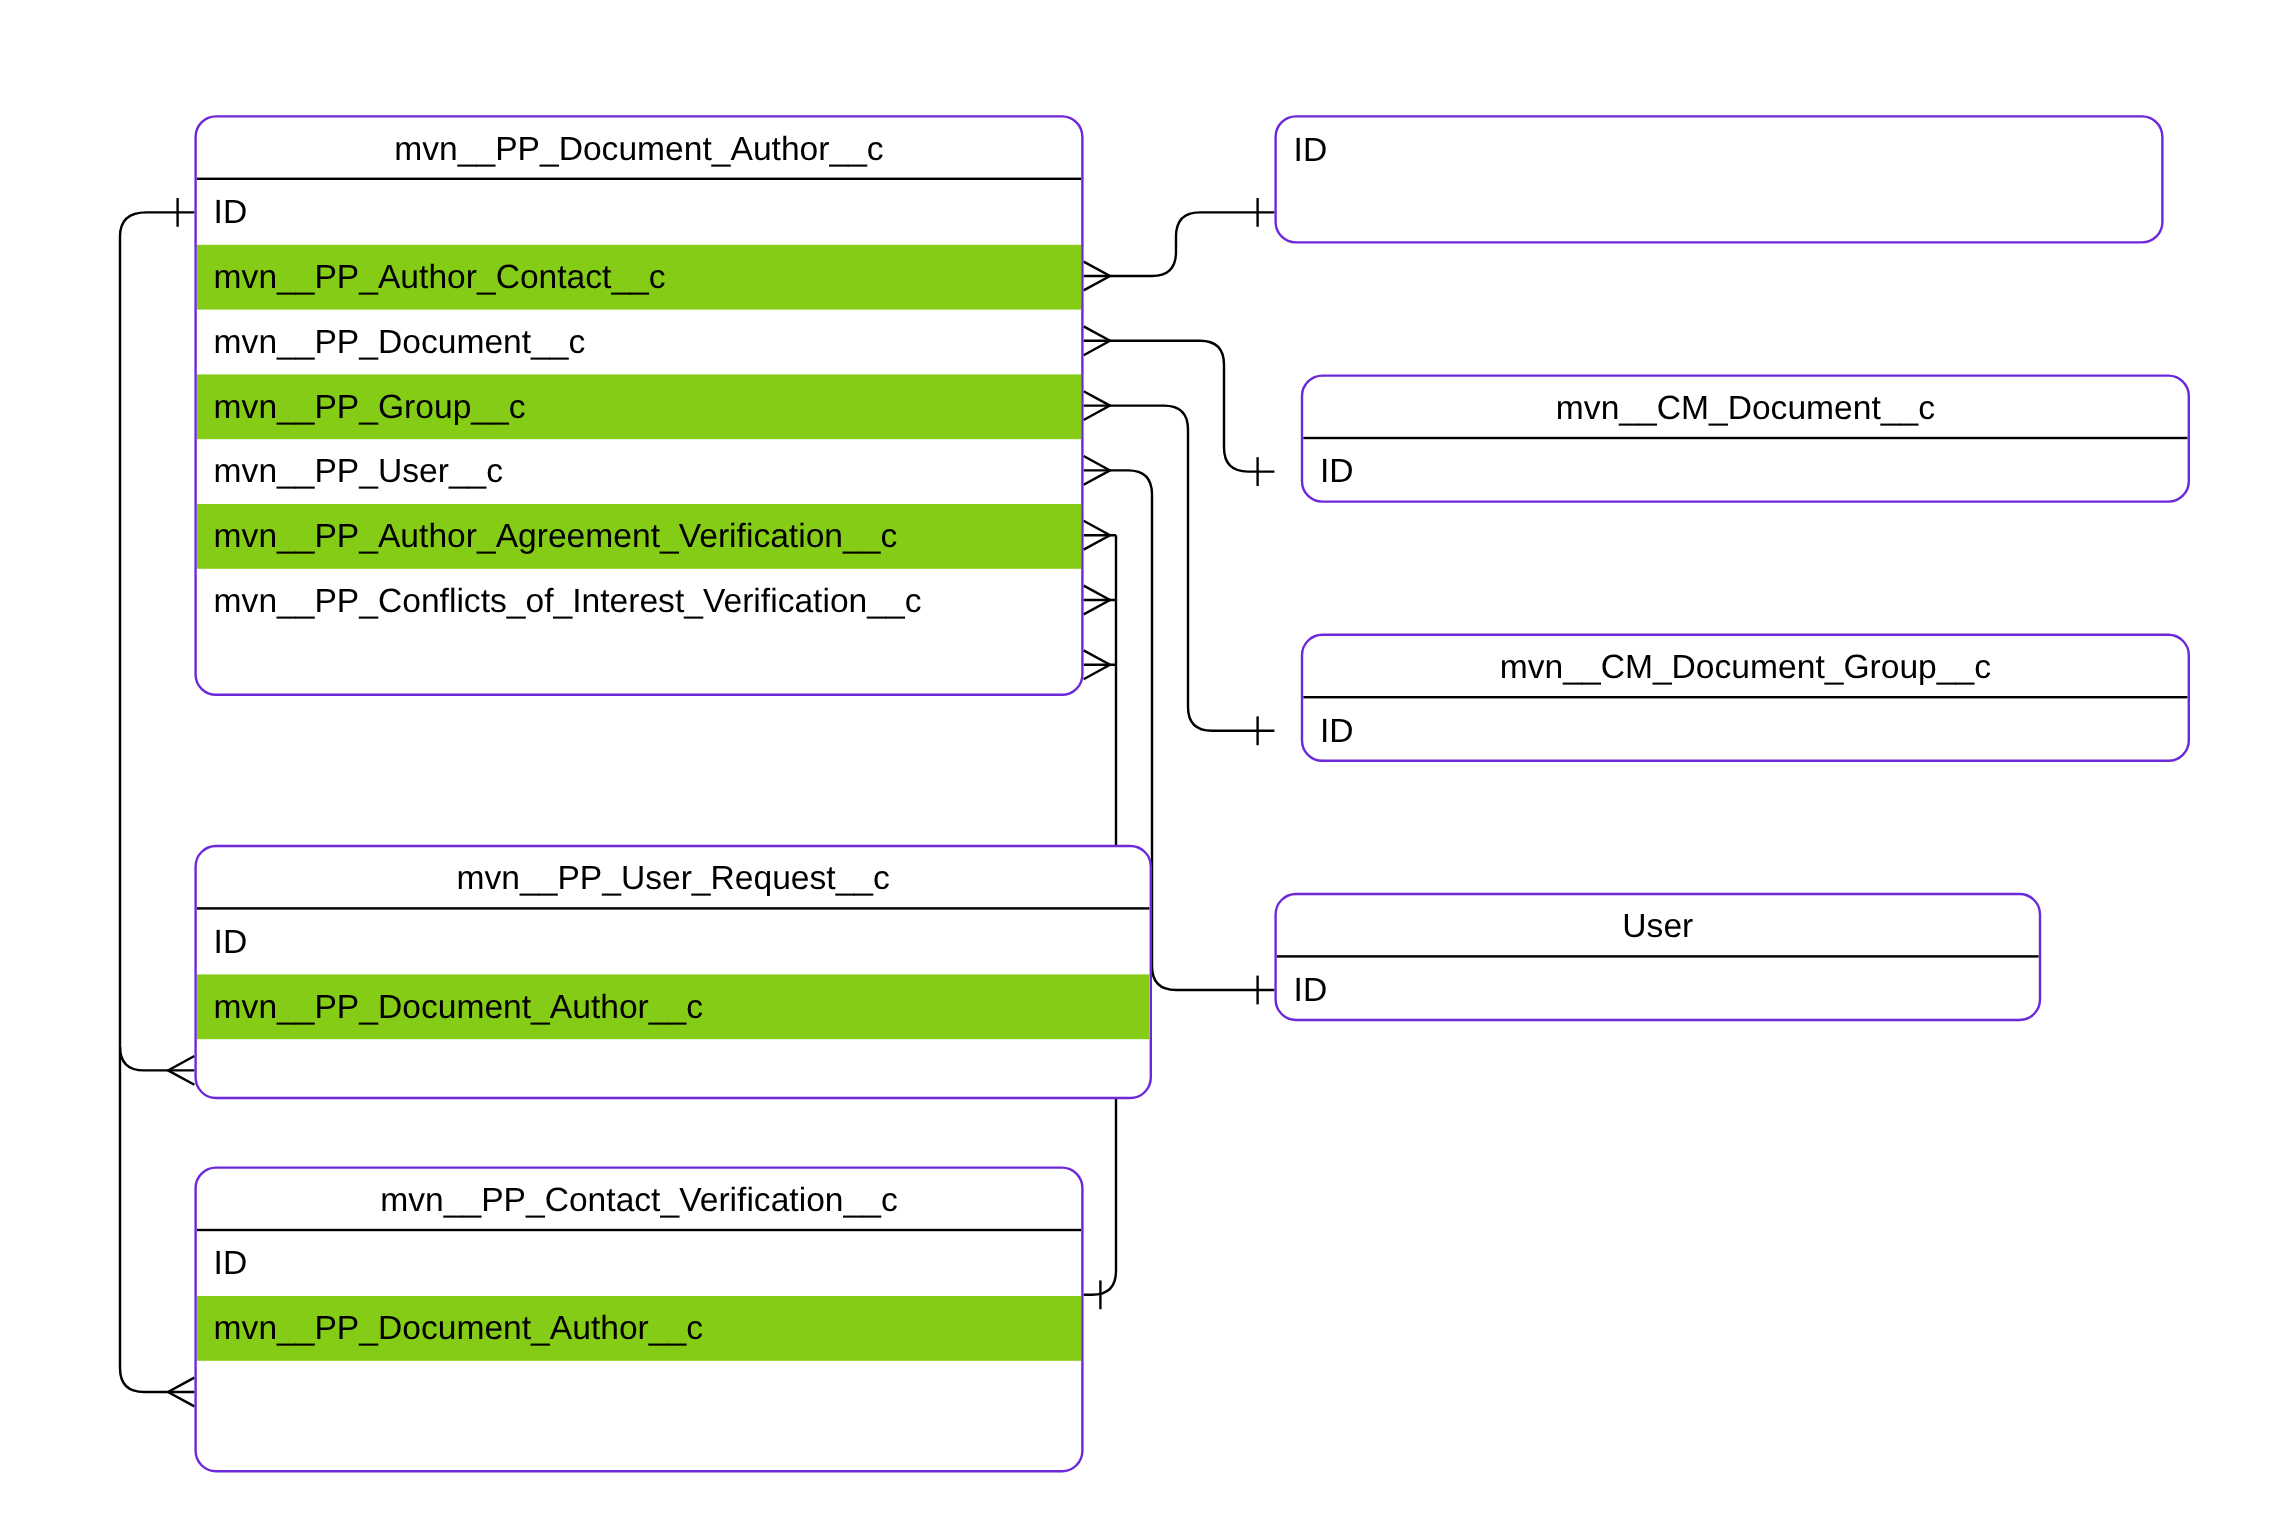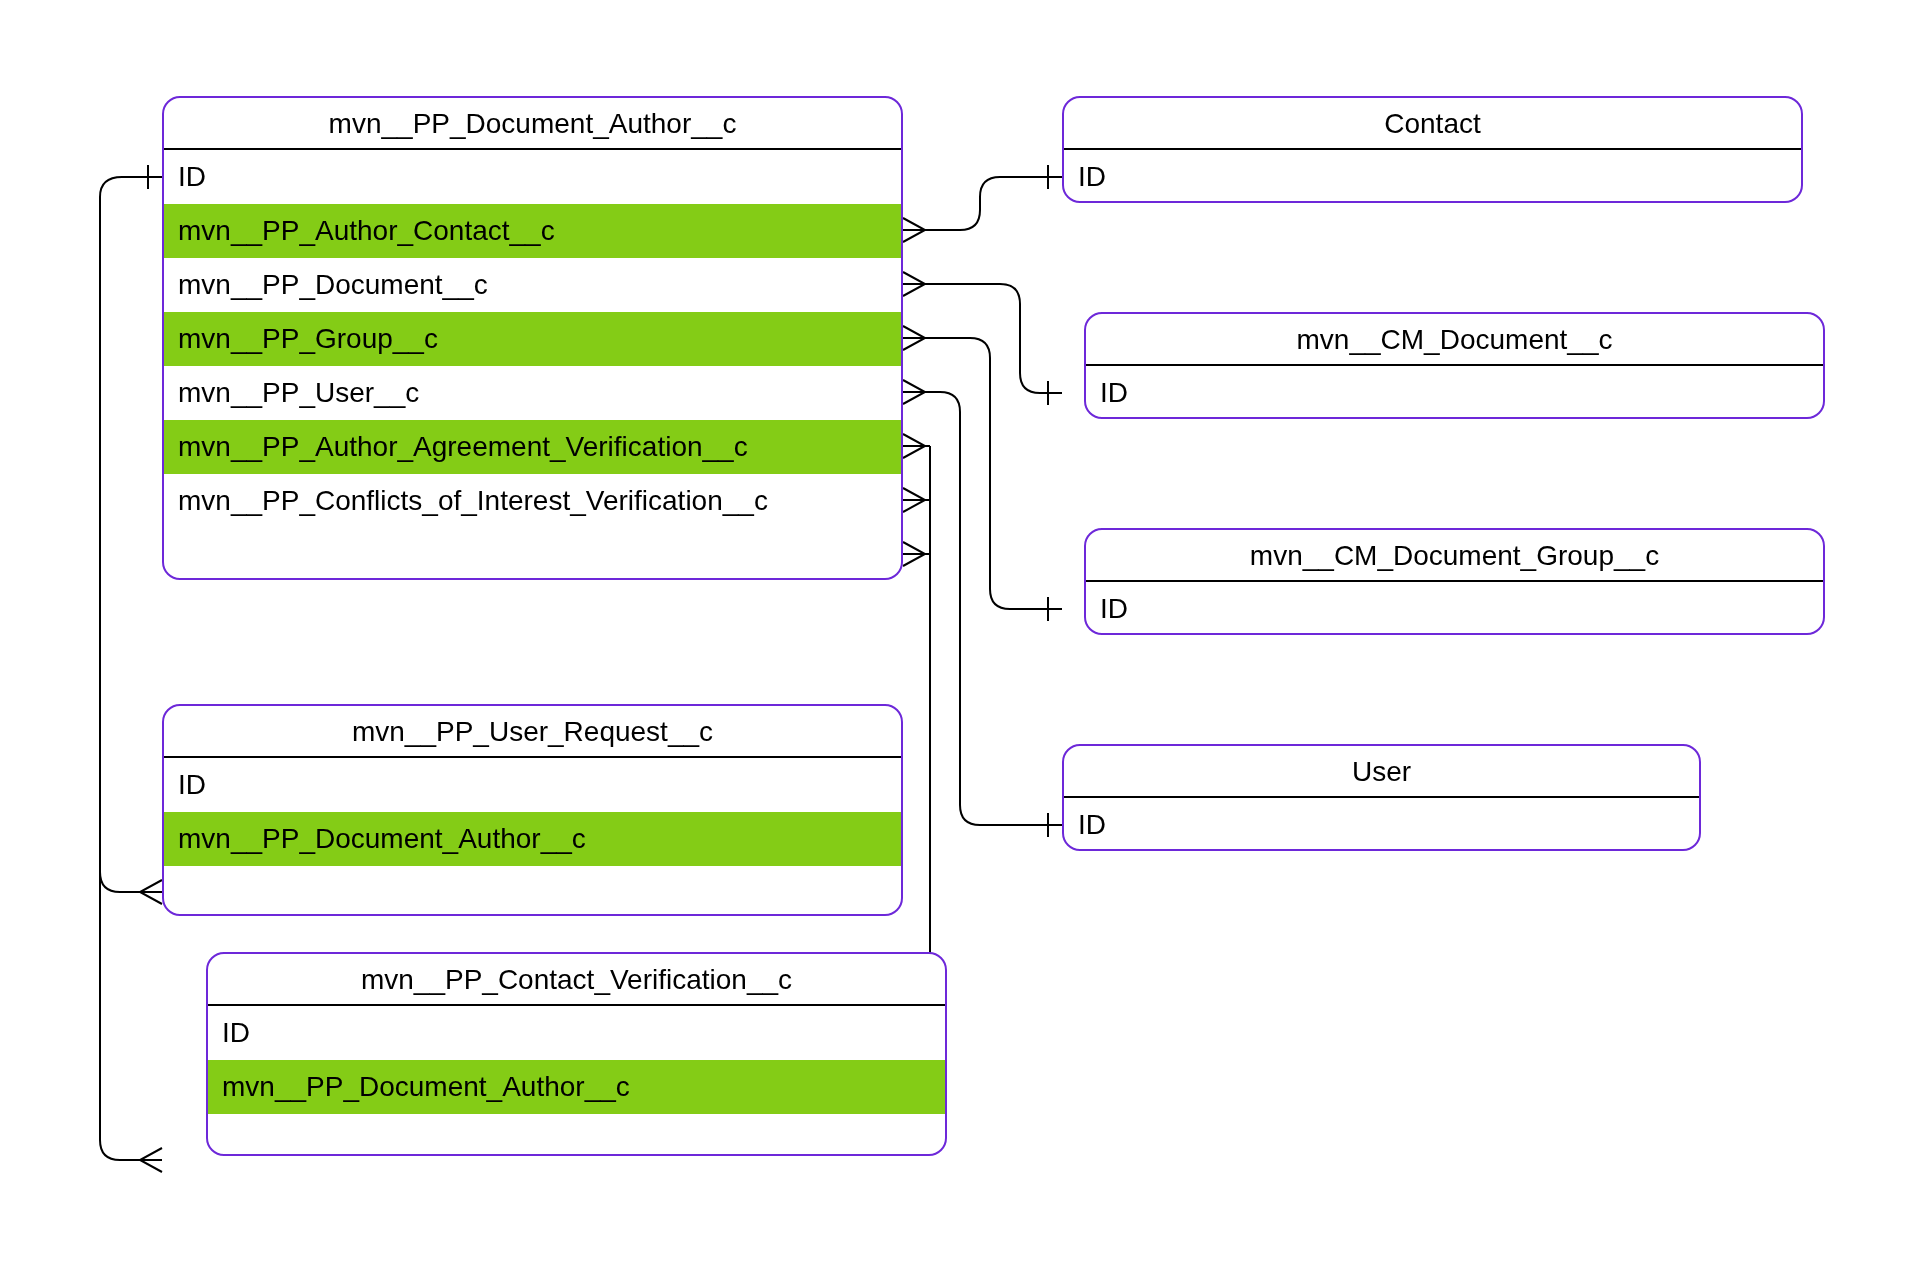--- a/index.html
+++ b/index.html
@@ -102,34 +102,33 @@
     <div class="title">mvn__PP_Document_Author__c</div>
     <div class="row">ID</div>
     <div class="row shaded">mvn__PP_Author_Contact__c</div>
     <div class="row">mvn__PP_Document__c</div>
     <div class="row shaded">mvn__PP_Group__c</div>
     <div class="row">mvn__PP_User__c</div>
     <div class="row shaded">mvn__PP_Author_Agreement_Verification__c</div>
     <div class="row">mvn__PP_Conflicts_of_Interest_Verification__c</div>
   </div>
 
-  <div class="entity" style="left:162px; top:704px; width:741px; height:212px;">
+  <div class="entity" style="left:162px; top:704px; width:798px; height:212px;">
     <div class="title">mvn__PP_User_Request__c</div>
     <div class="row">ID</div>
     <div class="row shaded">mvn__PP_Document_Author__c</div>
   </div>
 
-  <div class="entity" style="left:162px; top:952px; width:741px; height:204px;margin-left:44px;">
+  <div class="entity" style="left:162px; top:972px; width:741px; height:255px;">
     <div class="title">mvn__PP_Contact_Verification__c</div>
     <div class="row">ID</div>
     <div class="row shaded">mvn__PP_Document_Author__c</div>
   </div>
 
   <div class="entity" style="left:1062px; top:96px; width:741px; height:107px;">
-    <div class="title">Contact</div>
     <div class="row">ID</div>
   </div>
 
   <div class="entity" style="left:1062px; top:312px; width:741px; height:107px;margin-left:22px;">
     <div class="title">mvn__CM_Document__c</div>
     <div class="row">ID</div>
   </div>
 
   <div class="entity" style="left:1084px; top:528px; width:741px; height:107px;">
     <div class="title">mvn__CM_Document_Group__c</div>

